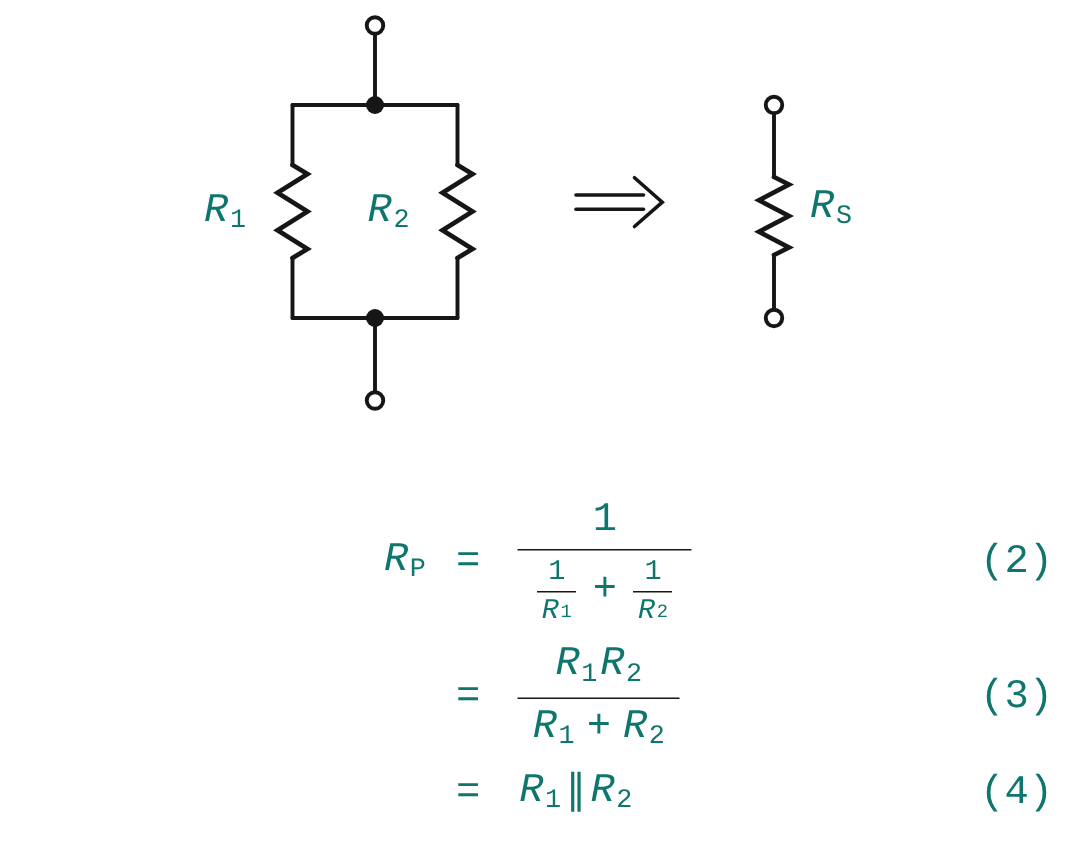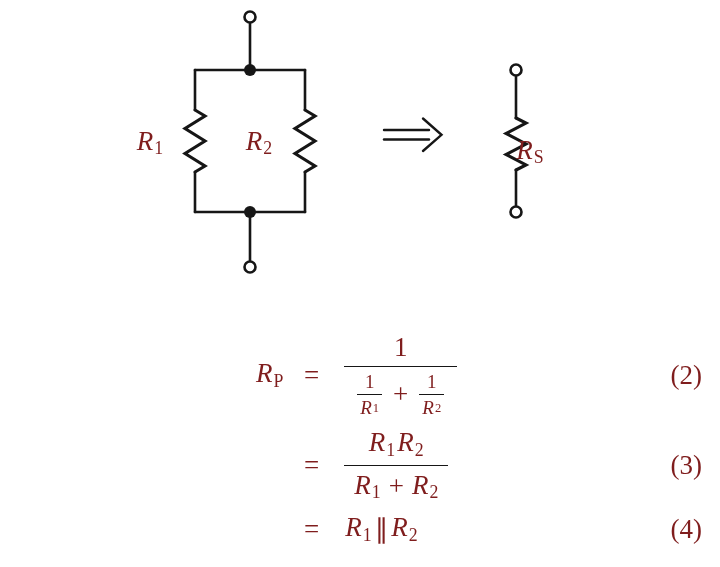--- a/index.html
+++ b/index.html
@@ -1,18 +1,18 @@
 <!DOCTYPE html>
 <html><head>
 <meta charset="utf-8">
 <style>
   html,body { margin:0; padding:0; background:#ffffff; }
   .page {
     position:relative; width:708px; height:567px; background:#ffffff;
-    font-family:Liberation Serif, serif; color:#7f1d1d;
+    font-family:Liberation Mono, monospace; color:#0f766e;
     overflow:hidden;
   }
   svg.circuit { position:absolute; top:0; left:0; }
   .wire   { stroke:#161616; stroke-width:2.6; fill:none; stroke-linecap:round; }
   .zigzag { stroke:#161616; stroke-width:3.1; fill:none; stroke-linejoin:miter; stroke-linecap:round; }
   .dot    { fill:#161616; stroke:none; }
   .term   { fill:#ffffff; stroke:#161616; stroke-width:2.6; }
   .arrowln{ stroke:#161616; stroke-width:2.4; fill:none; stroke-linecap:round; }
 
   .mlabel {
@@ -84,21 +84,21 @@
       <circle class="term" cx="516" cy="212" r="5.5"></circle>
     </g>
   </svg>
 
   <div class="mlabel" style="left:150px; top:143px;">
     <span class="it">R</span><span class="msub">1</span>
   </div>
   <div class="mlabel" style="left:259px; top:143px;">
     <span class="it">R</span><span class="msub">2</span>
   </div>
-  <div class="mlabel" style="left:530px; top:140px;margin-top:12px;">
+  <div class="mlabel" style="left:554px; top:140px;">
     <span class="it">R</span><span class="msub">S</span>
   </div>
 
   <div class="eq-row" style="top:331px; height:88px;">
     <span class="lhs"><span class="it">R</span><span class="msub">P</span></span>
     <span class="eq-sign">=</span>
     <span class="rhs">
       <span class="frac">
         <span class="num">1</span>
         <span class="den">

